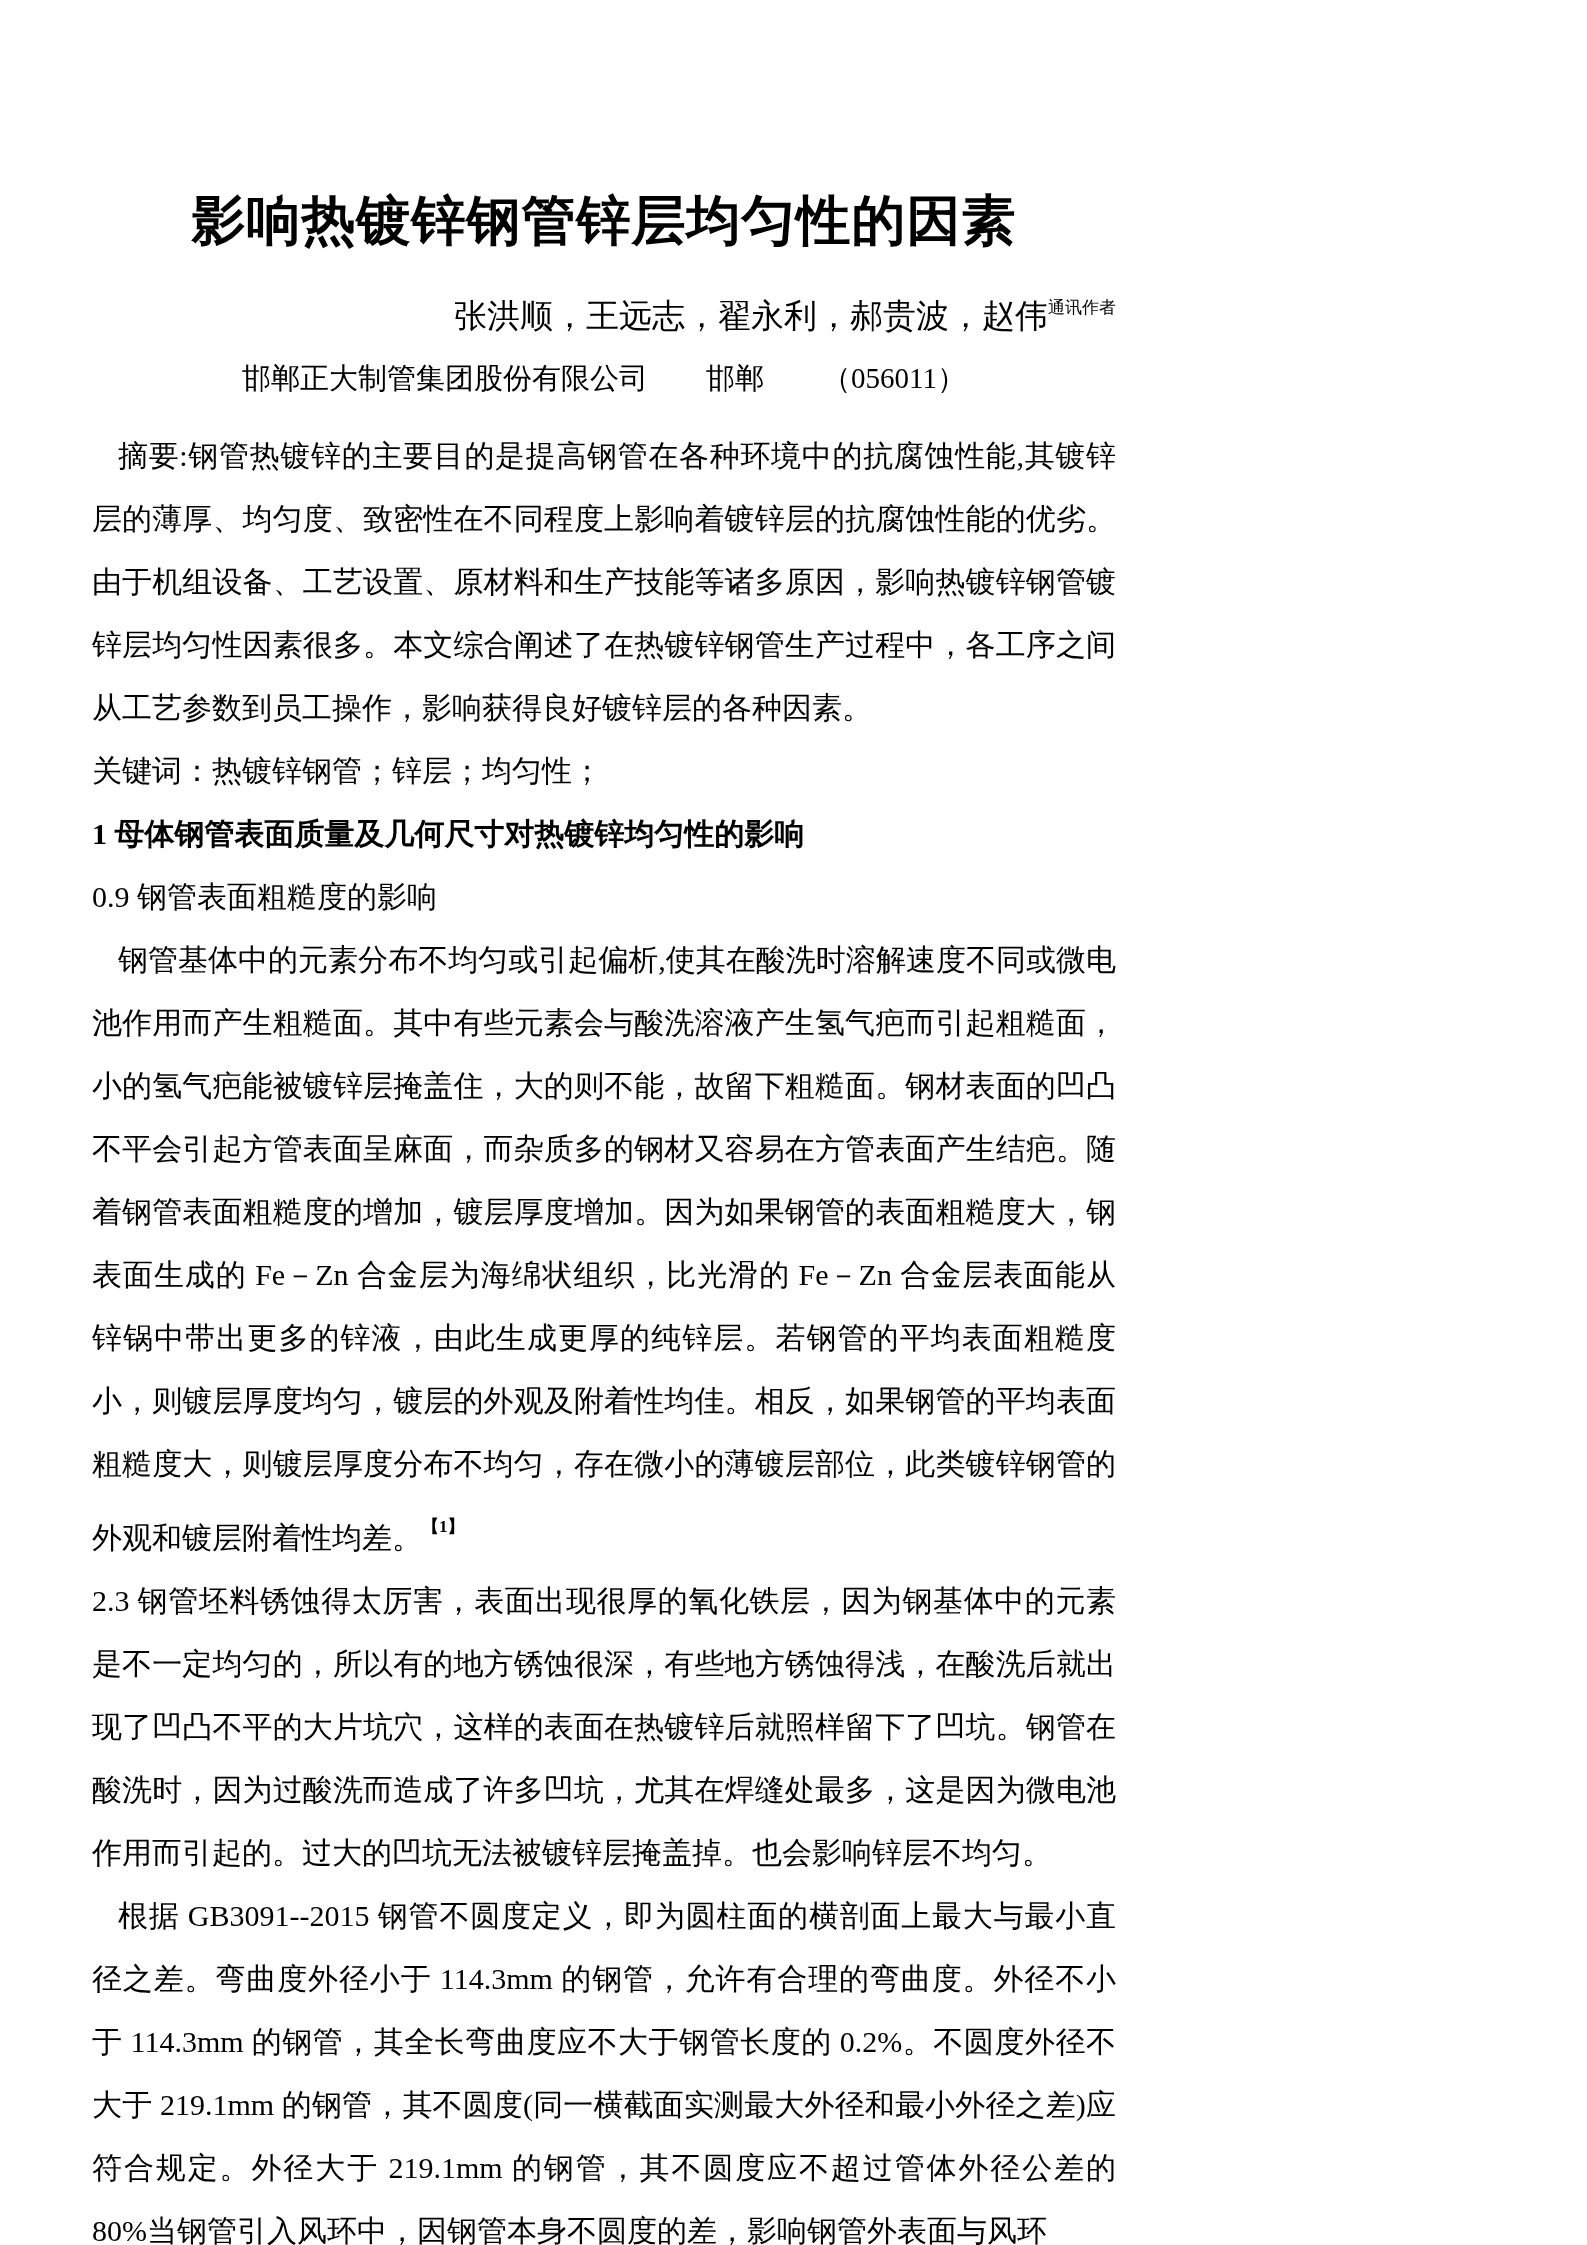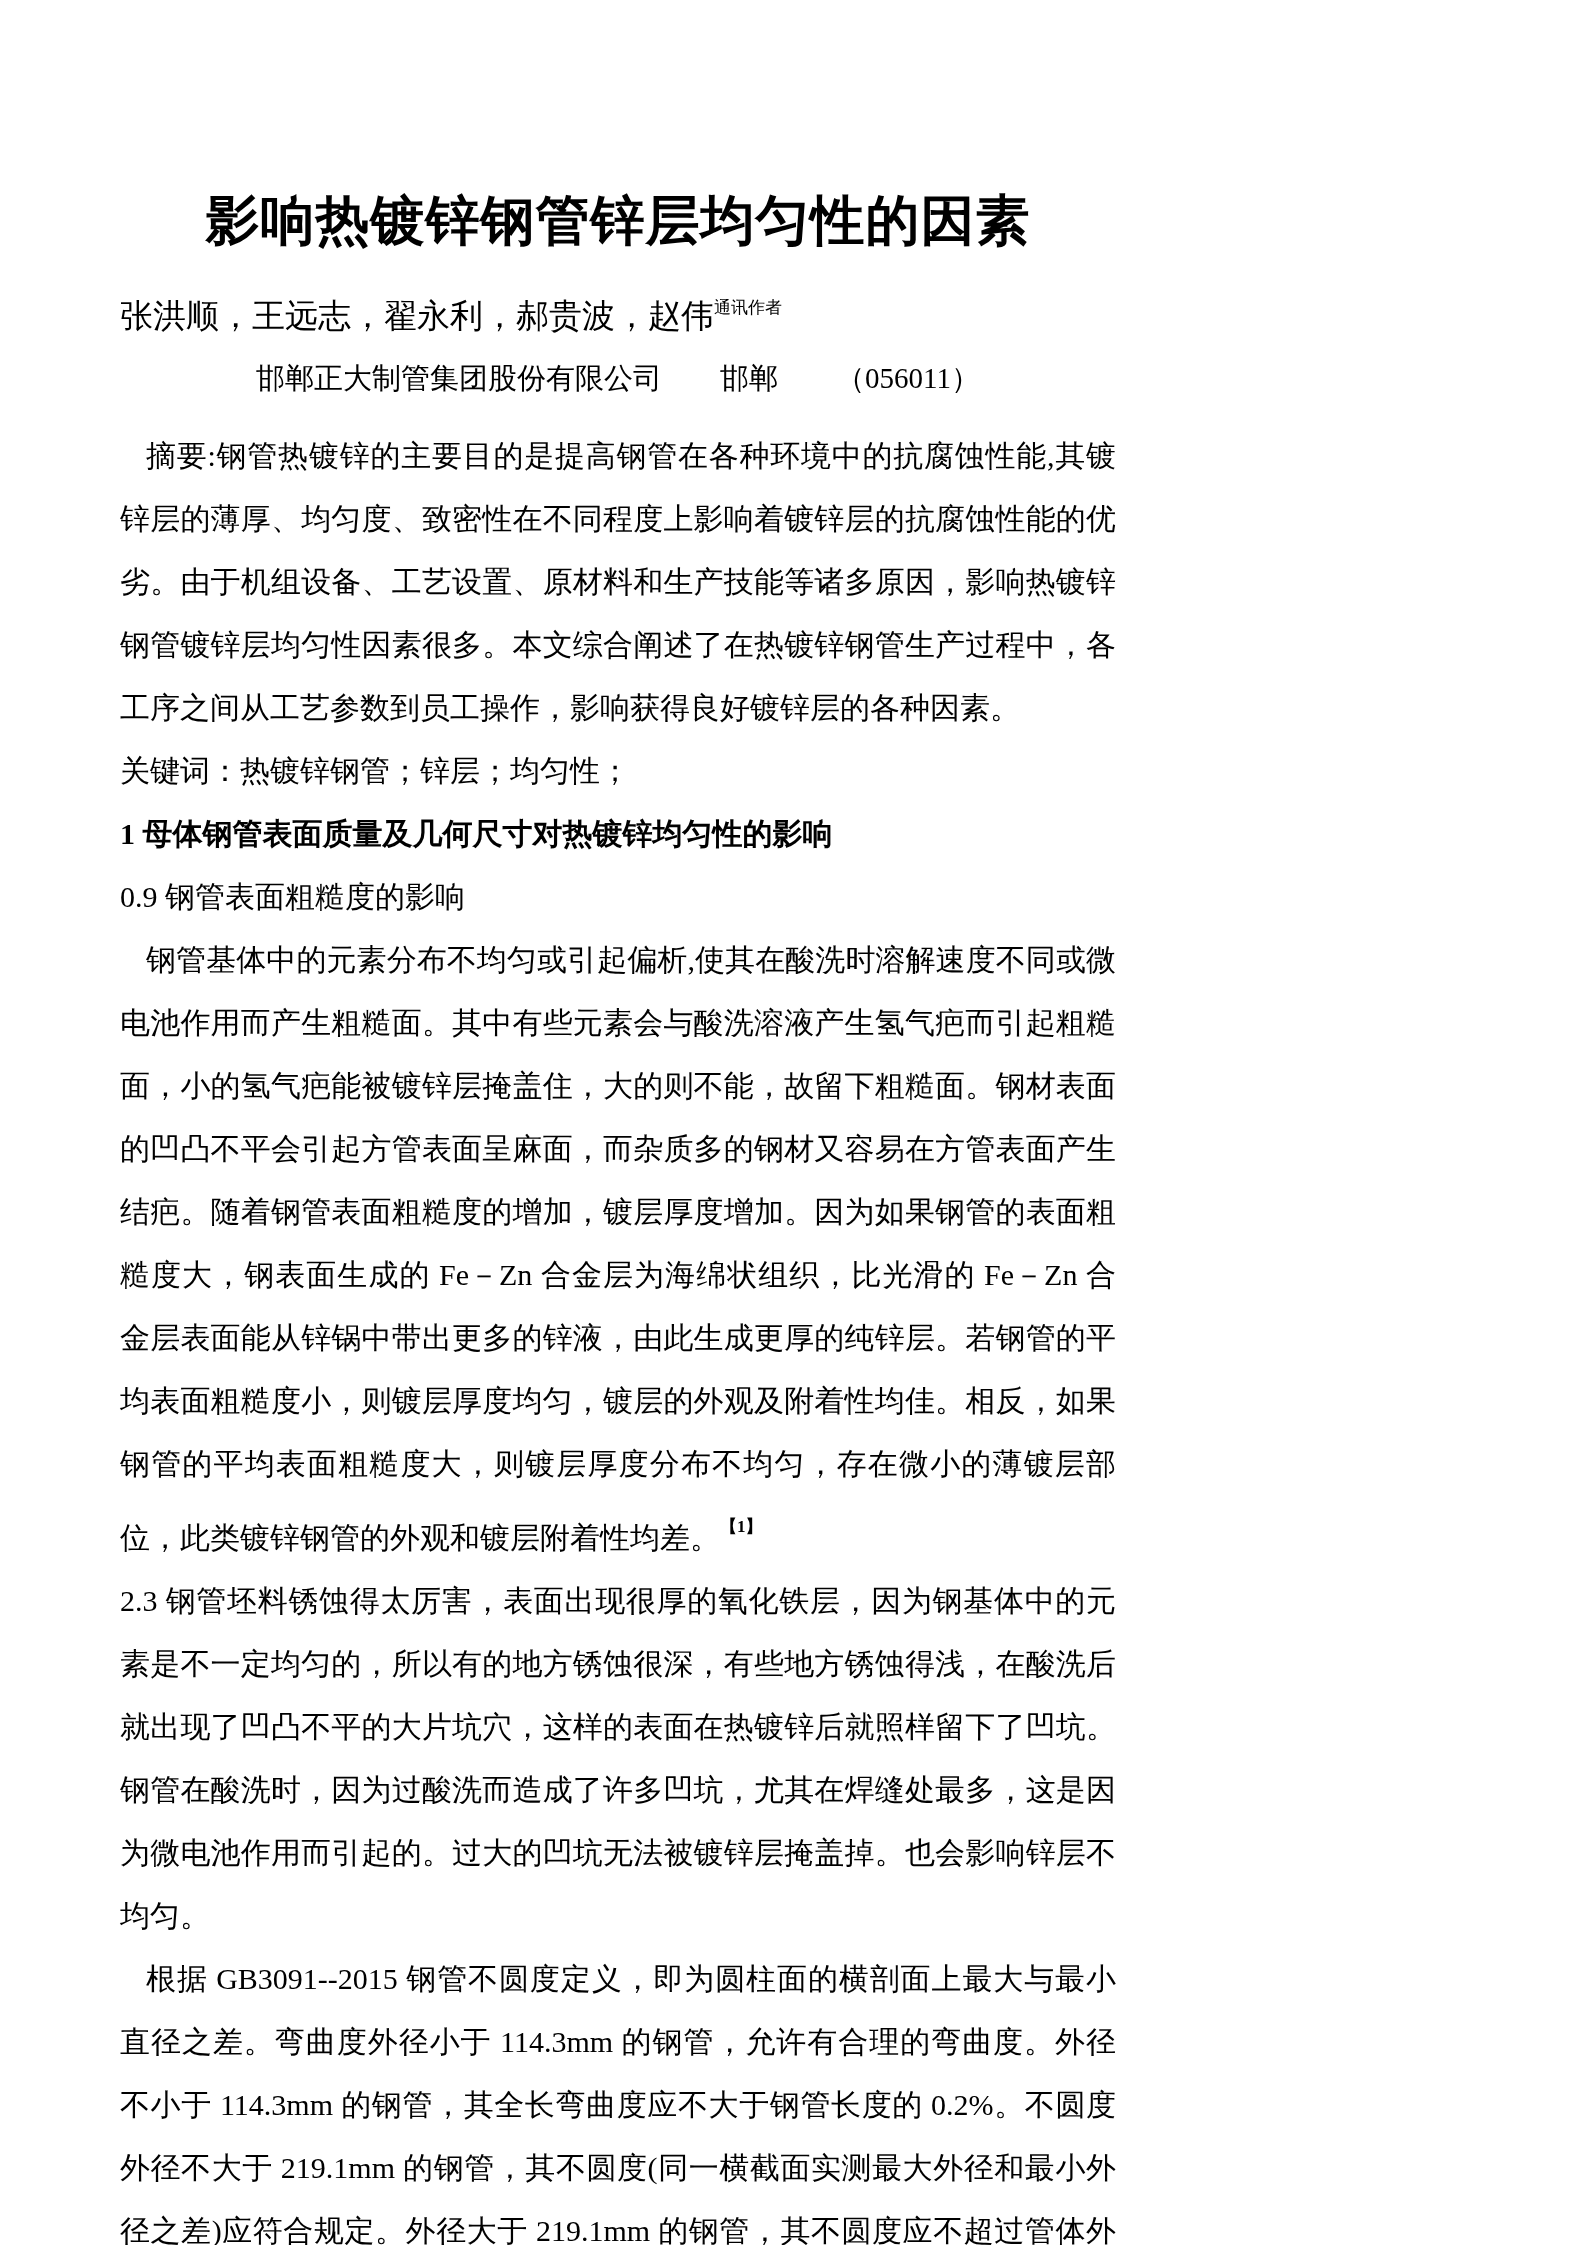--- a/index.html
+++ b/index.html
@@ -8,35 +8,35 @@
     background: #ffffff;
   }
   .page {
     position: relative;
     width: 1272px;
     height: 2245px;
     background: #ffffff;
     color: #000000;
     font-family: "Liberation Serif", serif;
     box-sizing: border-box;
-    padding: 0 156px 0 120px;
+    padding: 0 156px 0 92px;
     overflow: hidden;
   }
   .title {
     margin: 180px 0 0 0;
     font-size: 54px;
     font-weight: bold;
     text-align: center;
     line-height: 82px;
     letter-spacing: 1px;
   }
   .authors {
     margin-top: 22px;
     font-size: 33px;
-    text-align: left;
+    text-align: right;
     line-height: 48px;
   }
   .authors sup {
     font-size: 17px;
     vertical-align: 14px;
     letter-spacing: 0;
   }
   .affiliation {
     margin-top: 16px;
     font-size: 29px;

